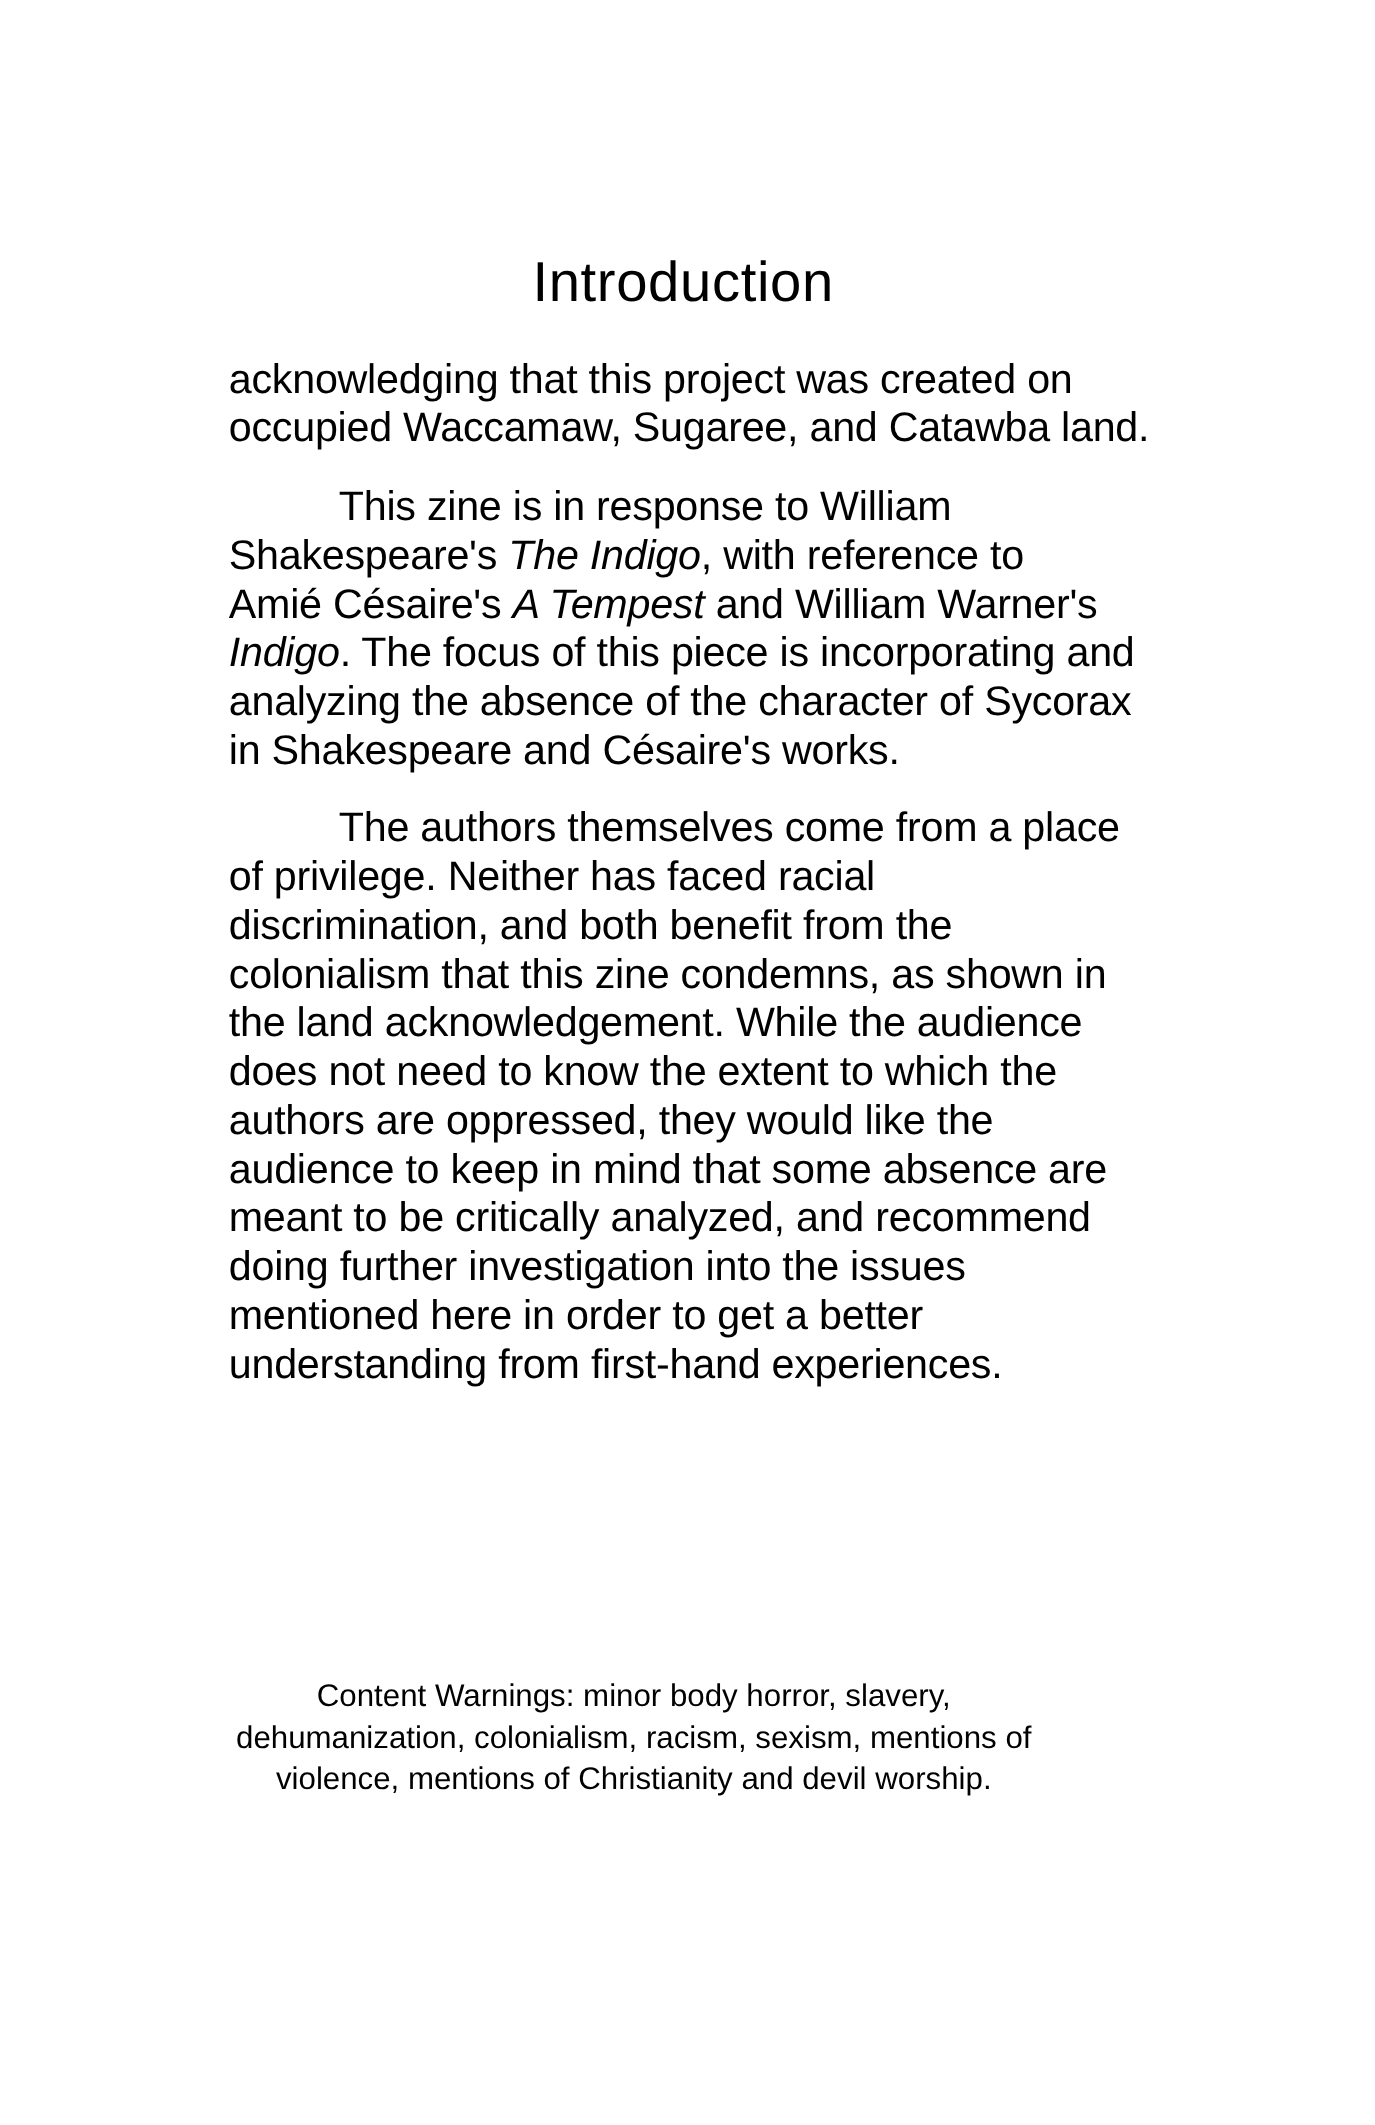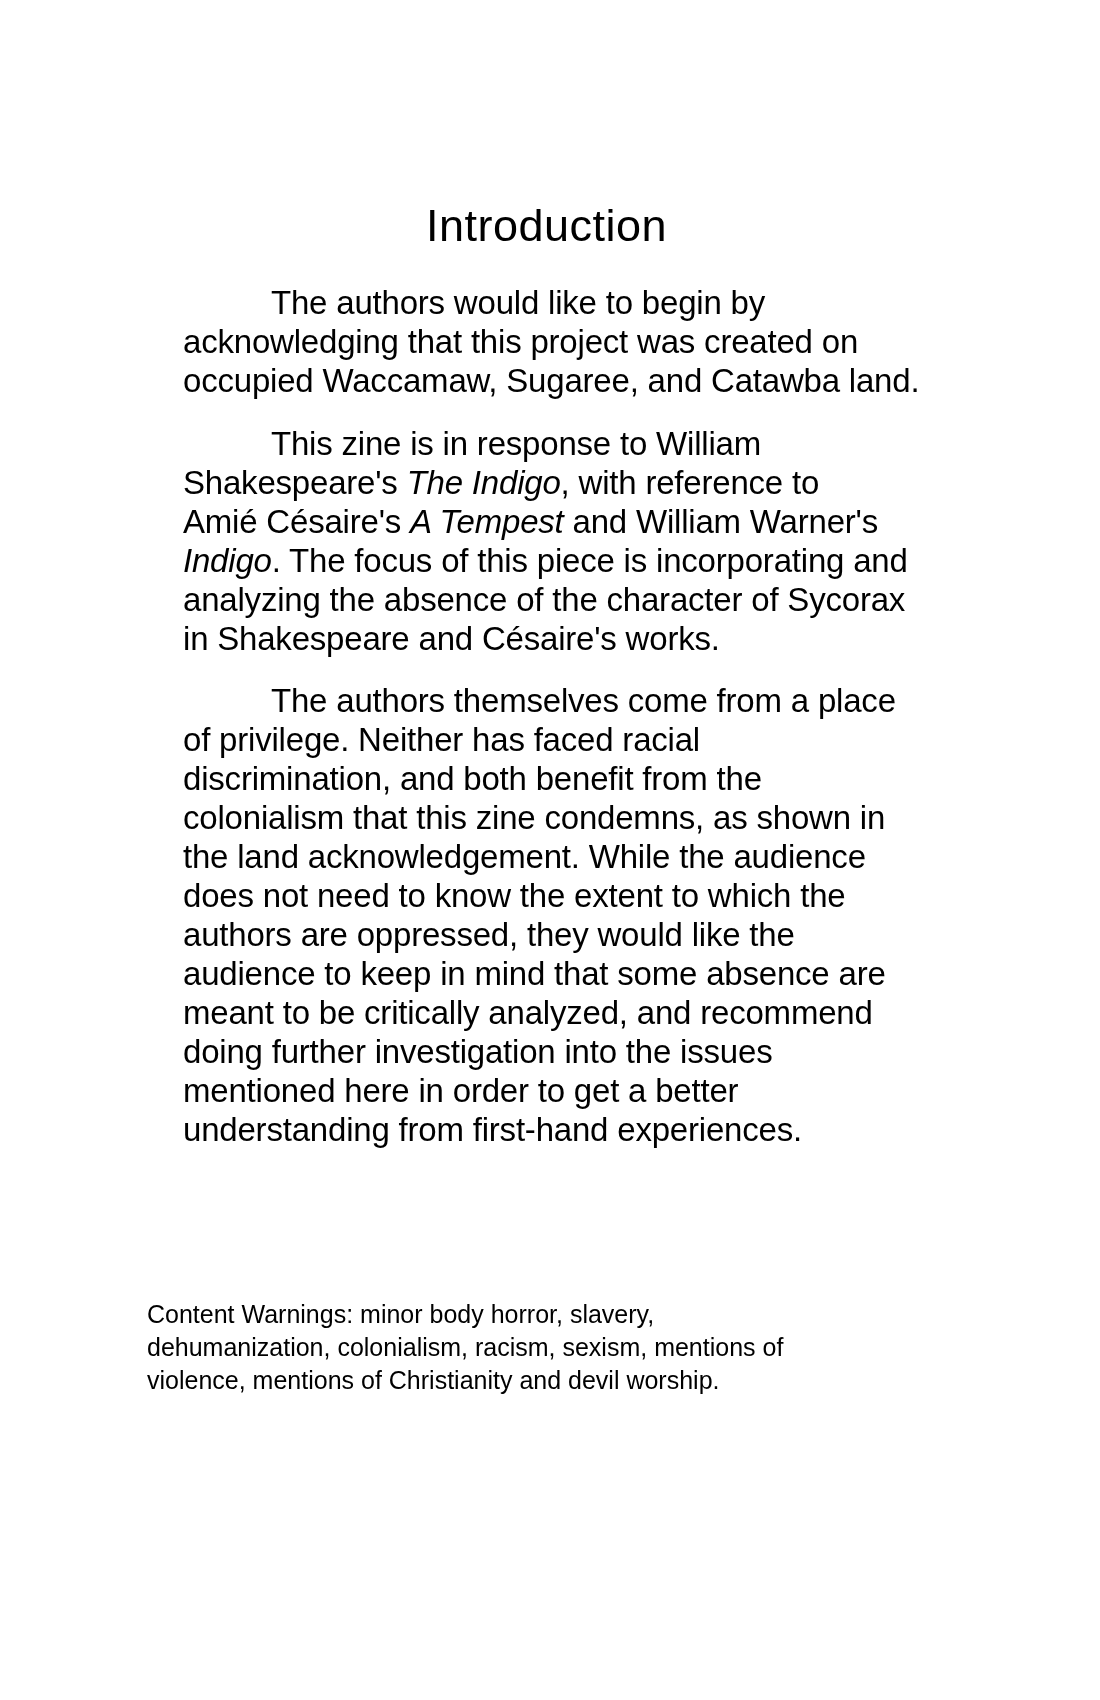--- a/index.html
+++ b/index.html
@@ -42,41 +42,40 @@
     white-space: nowrap;
     font-size: 33px;
     line-height: 39px;
     letter-spacing: -0.2px;
   }
   .indent { padding-left: 88px; }
   .line i { font-style: italic; }
   .cw {
     position: absolute;
     left: 147px;
-    top: 1298px;
+    top: 1341px;
     width: 720px;
-    text-align: left;
+    text-align: center;
   }
   .cw .line {
     font-size: 25px;
     line-height: 33px;
     letter-spacing: 0;
   }
 </style>
 </head>
 <body>
 
 <div class="page" style="background: rgb(255, 255, 255); color: #000000;">
 
   <article class="column">
 
     <h1 class="title">Introduction</h1>
 
     <section class="para p1">
-      <span class="line indent">The authors would like to begin by</span>
       <span class="line">acknowledging that this project was created on</span>
       <span class="line">occupied Waccamaw, Sugaree, and Catawba land.</span>
     </section>
 
     <section class="para p2">
       <span class="line indent">This zine is in response to William</span>
       <span class="line"><span>Shakespeare's </span><i>The Indigo</i><span>, with reference to</span></span>
       <span class="line"><span>Amié Césaire's </span><i>A Tempest</i><span> and William Warner's</span></span>
       <span class="line"><i>Indigo</i><span>. The focus of this piece is incorporating and</span></span>
       <span class="line">analyzing the absence of the character of Sycorax</span>

